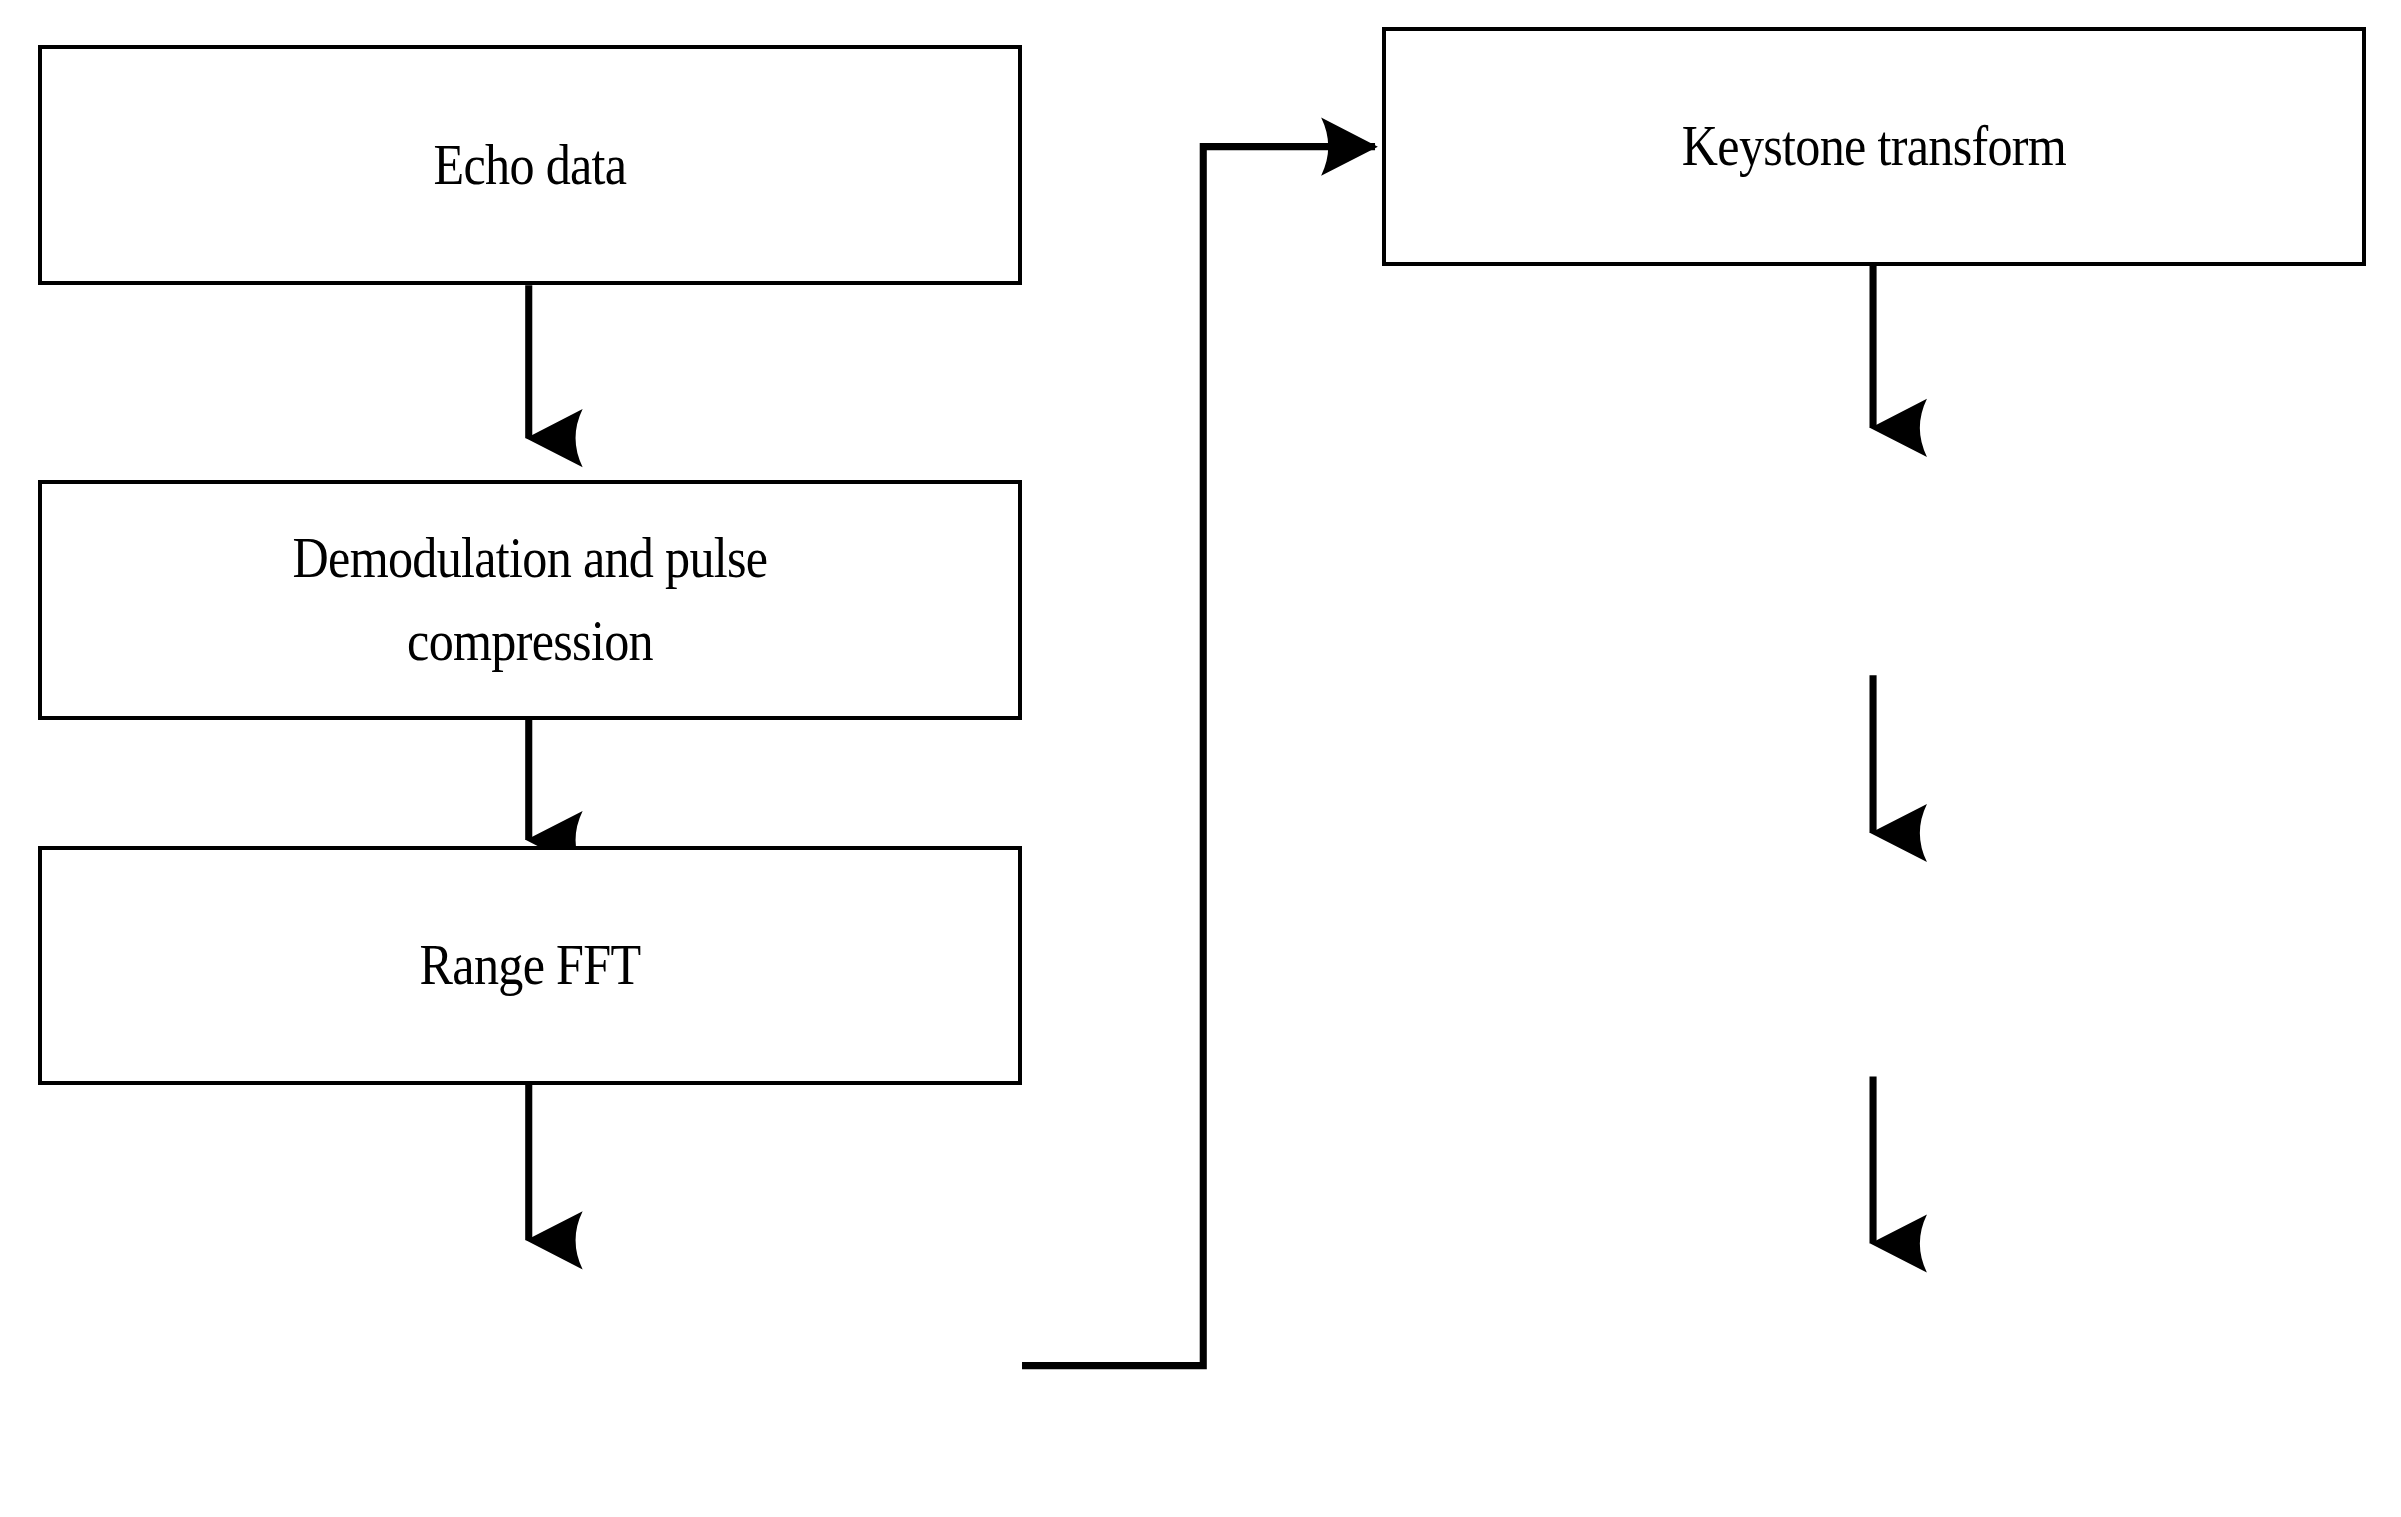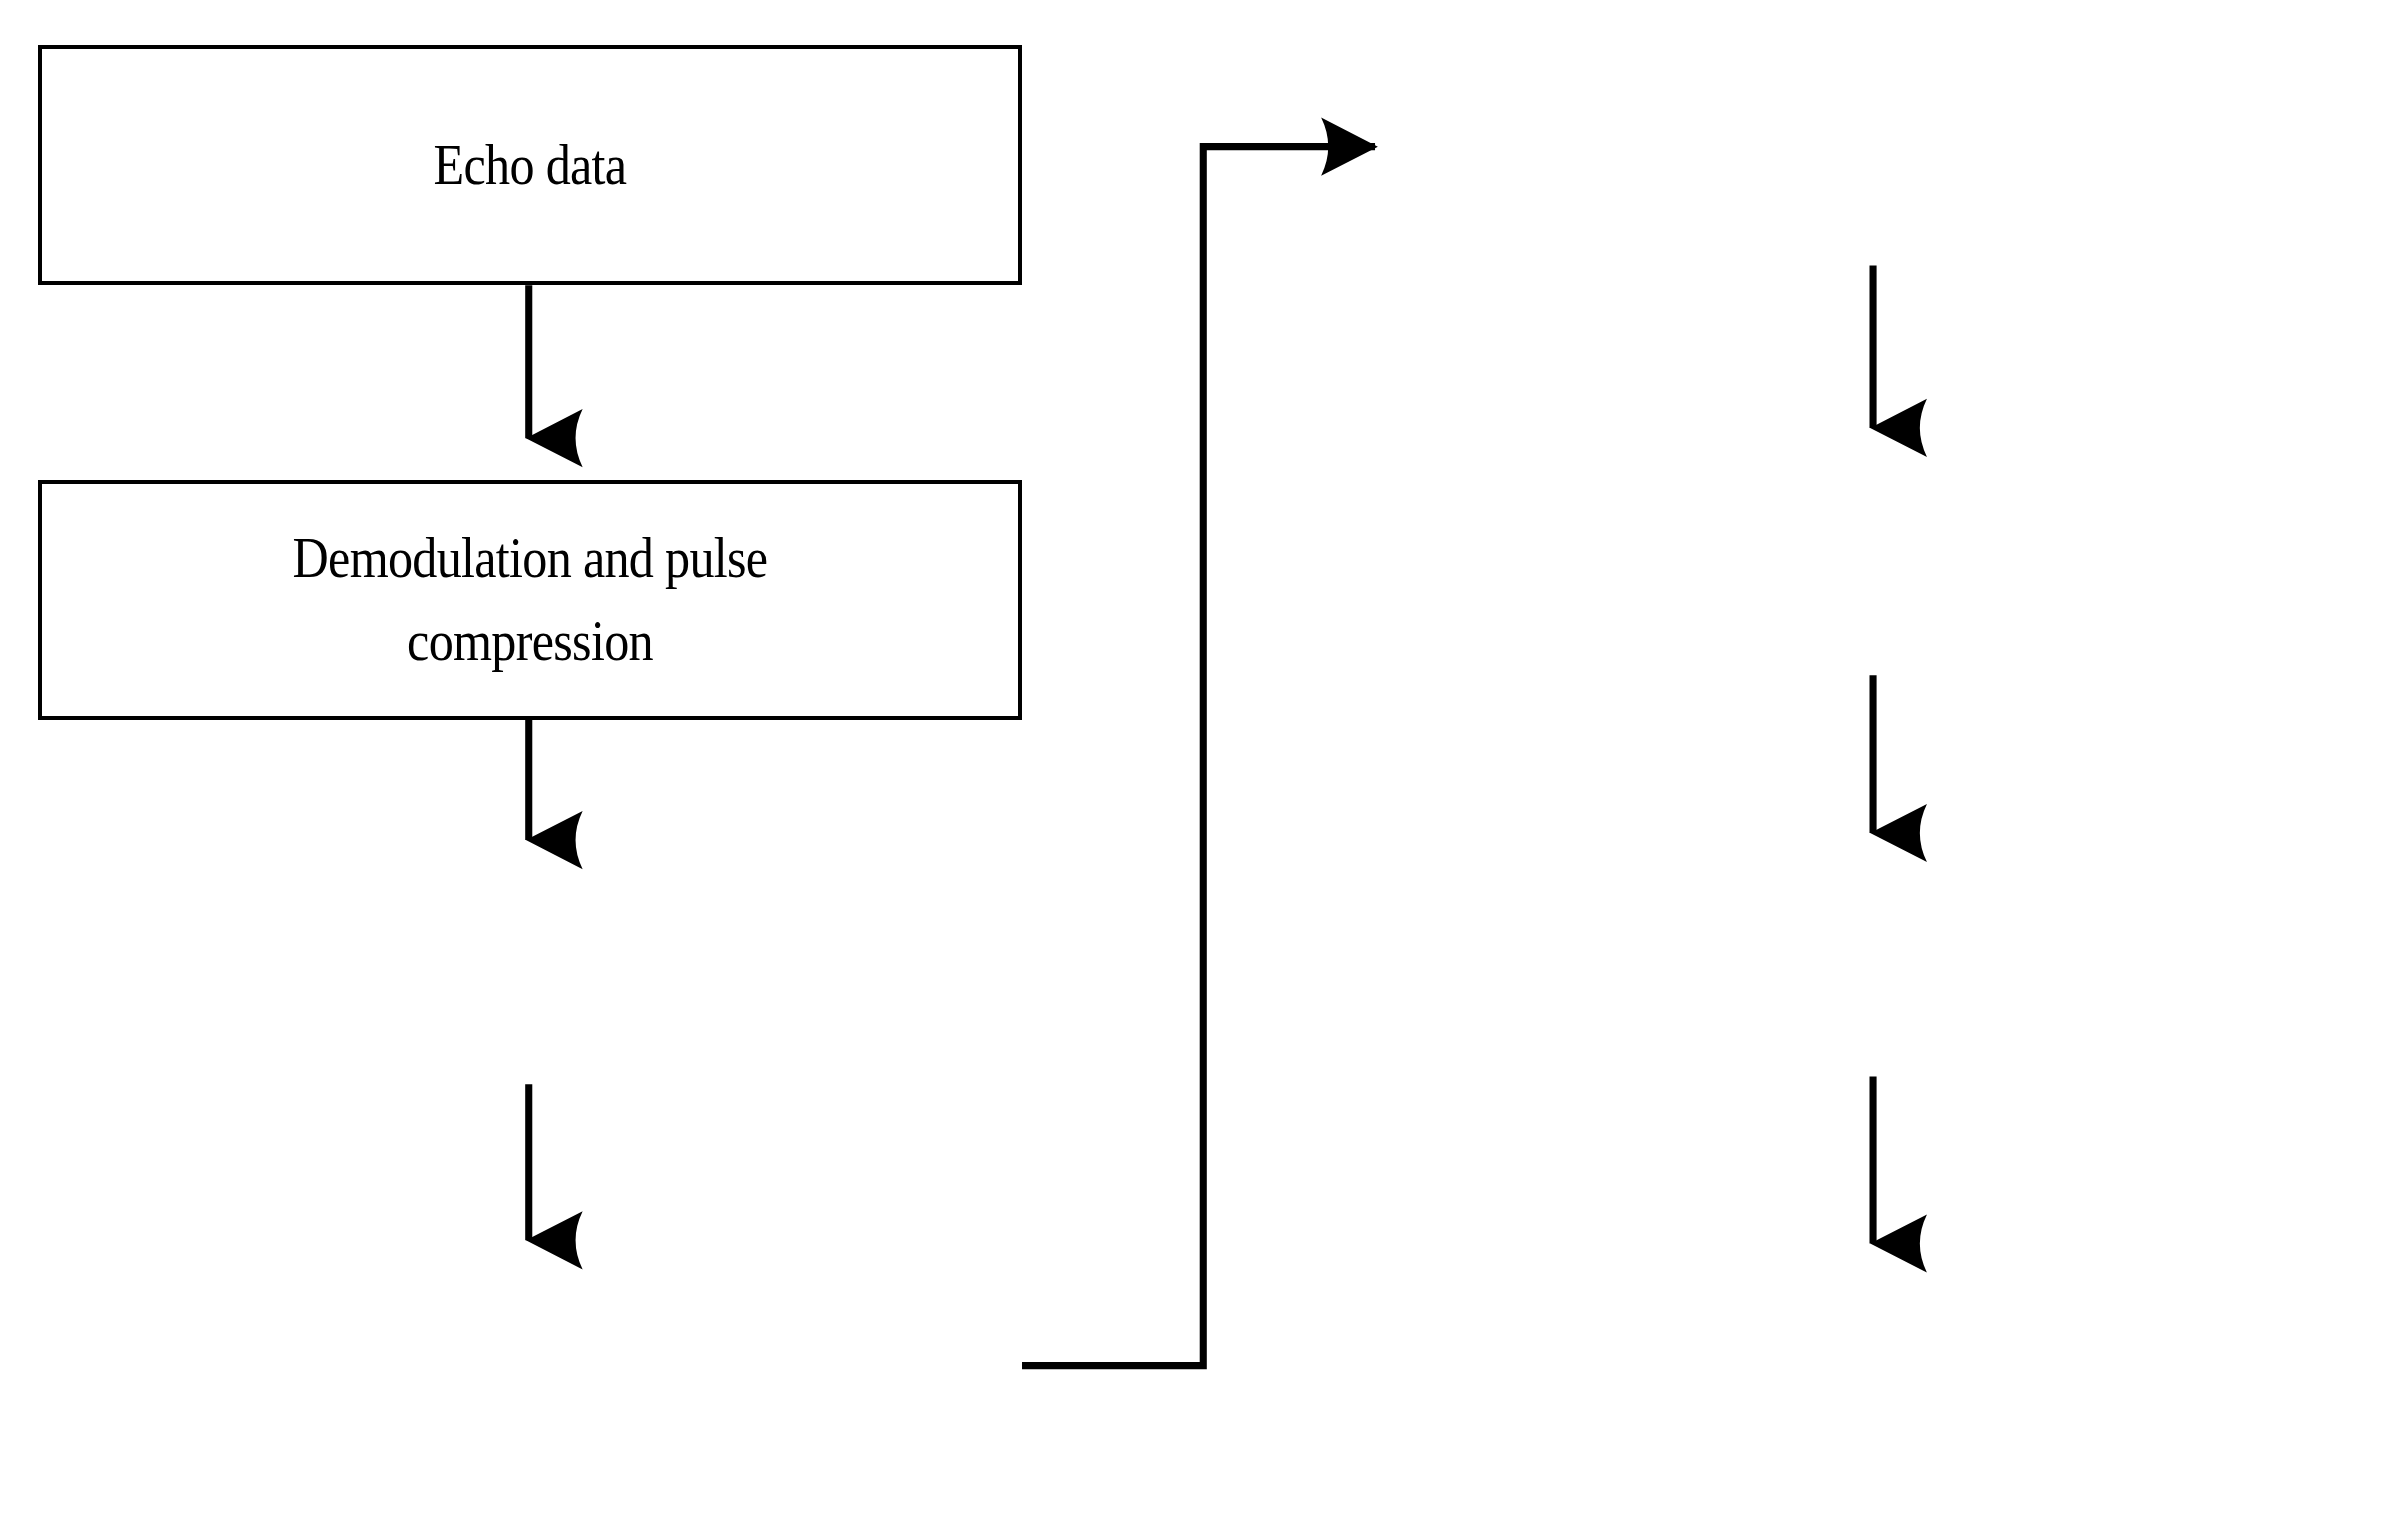--- a/index.html
+++ b/index.html
@@ -83,20 +83,26 @@
 
   <div class="flow-box" style="left:38px; top:45px; width:984px; height:240px;">
     <span class="box-label">Echo data</span>
   </div>
 
   <div class="flow-box two-line" style="left:38px; top:444px; width:984px; height:240px;margin-top:36px;">
     <span class="box-label">Demodulation and pulse
 compression</span>
   </div>
 
+  <div class="flow-box" style="left:38px; top:846px; width:984px; height:239px;">
+    <span class="box-label">Range FFT</span>
+  </div>
 
 
+  <div class="flow-box" style="left:1382px; top:27px; width:984px; height:239px;">
+    <span class="box-label">Keystone transform</span>
+  </div>
 
 
 
 
 </div>
 
 
 </body></html>

